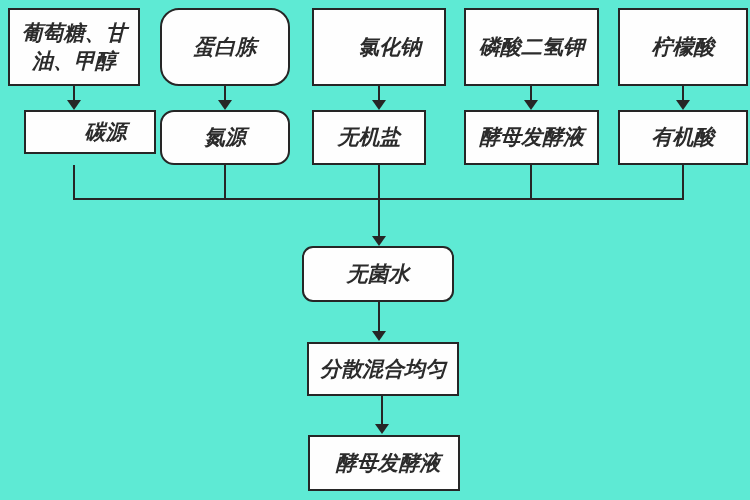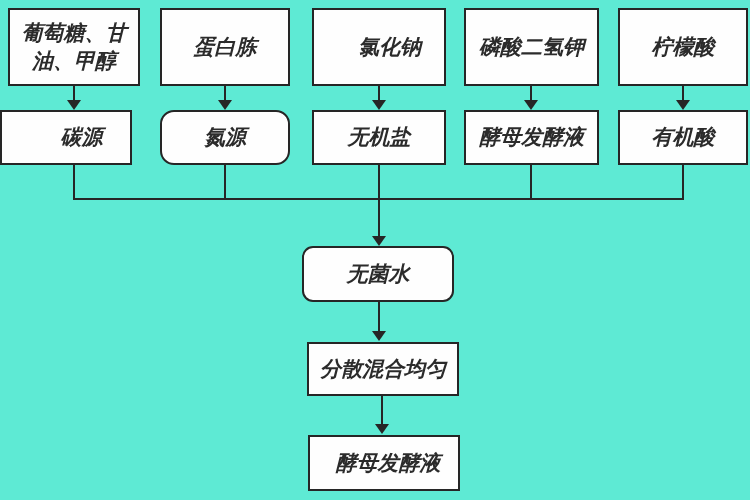--- a/index.html
+++ b/index.html
@@ -57,21 +57,21 @@
   }
 </style>
 </head>
 <body>
 
 <div class="canvas">
 
   <div class="box" style="left:8px; top:8px; width:132px; height:78px;">
     <span class="lbl">葡萄糖、甘油、甲醇</span>
   </div>
-  <div class="box" style="left:160px; top:8px; width:130px; height:78px;">
+  <div class="box" style="left:160px; top:8px; width:130px; height:78px;border-radius:19px;">
     <span class="lbl">蛋白胨</span>
   </div>
   <div class="box" style="left:312px; top:8px; width:134px; height:78px;padding-left:21px;">
     <span class="lbl">氯化钠</span>
   </div>
   <div class="box" style="left:464px; top:8px; width:135px; height:78px;">
     <span class="lbl" style="max-width:130px;">磷酸二氢钾</span>
   </div>
   <div class="box" style="left:618px; top:8px; width:130px; height:78px;">
     <span class="lbl">柠檬酸</span>
@@ -85,27 +85,27 @@
 
   <div class="vline" style="left:378px; top:86px; height:15px;"></div>
   <div class="arrowhead" style="left:372px; top:100px;"></div>
 
   <div class="vline" style="left:530px; top:86px; height:15px;"></div>
   <div class="arrowhead" style="left:524px; top:100px;"></div>
 
   <div class="vline" style="left:682px; top:86px; height:15px;"></div>
   <div class="arrowhead" style="left:676px; top:100px;"></div>
 
-  <div class="box" style="left:0; top:110px; width:132px; height:55px;padding-left:31px;">
+  <div class="box" style="left:24px; top:110px; width:132px; height:44px;padding-left:31px;">
     <span class="lbl">碳源</span>
   </div>
   <div class="box" style="left:160px; top:110px; width:130px; height:55px;border-radius:14px;">
     <span class="lbl">氮源</span>
   </div>
-  <div class="box" style="left:312px; top:110px; width:134px; height:55px;">
+  <div class="box" style="left:312px; top:110px; width:114px; height:55px;">
     <span class="lbl">无机盐</span>
   </div>
   <div class="box" style="left:464px; top:110px; width:135px; height:55px;">
     <span class="lbl">酵母发酵液</span>
   </div>
   <div class="box" style="left:618px; top:110px; width:130px; height:55px;">
     <span class="lbl">有机酸</span>
   </div>
 
   <div class="vline" style="left:73px; top:165px; height:35px;"></div>

